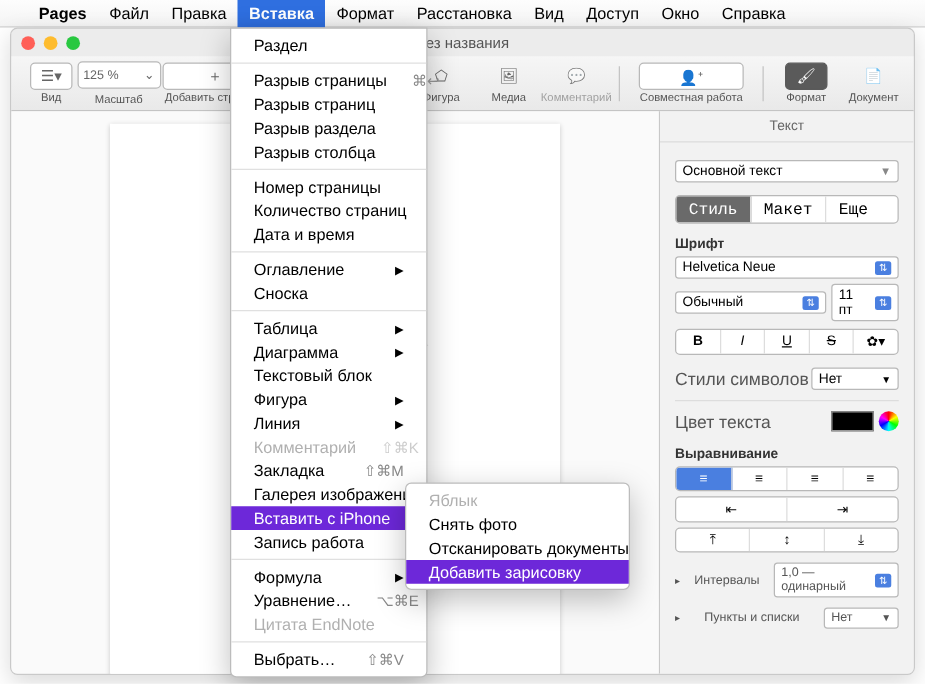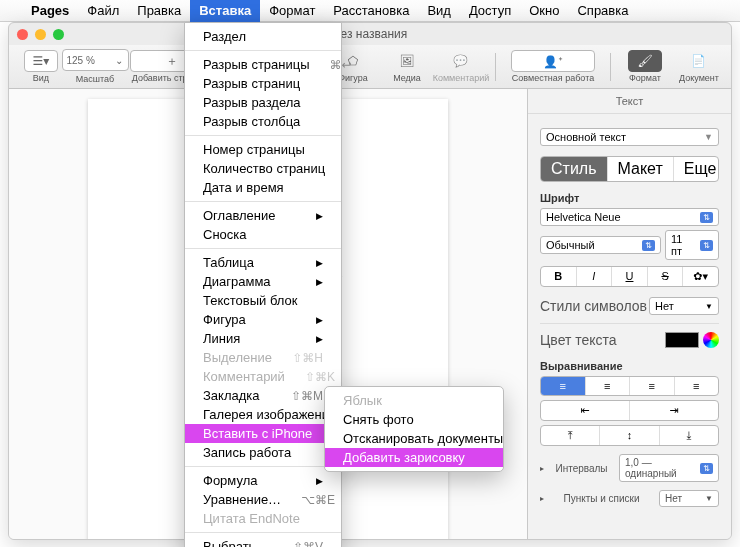--- a/index.html
+++ b/index.html
@@ -38,40 +38,40 @@
 .wordcount { position: absolute; bottom: 8px; left: 50%; transform: translateX(-50%); background: #fff; border: 1px solid #ccc; border-radius: 10px; padding: 1px 10px; font-size: 10px; color: #666; display: flex; gap: 4px; align-items: center; }
 
 .sidebar { width: 204px; background: #f2f2f2; border-left: 1px solid #c8c8c8; padding: 0; overflow-y: auto; }
 .sb-hdr { text-align: center; padding: 6px; font-size: 11px; color: #666; border-bottom: 1px solid #dcdcdc; }
 .sb-sec { padding: 8px 12px; font-size: 11px; }
 .sb-row { display: flex; align-items: center; justify-content: space-between; margin: 6px 0; }
 .sb-row .lbl { color: #555; font-size: 14px; }
 .dropdown { background: #fff; border: 1px solid #b8b8b8; border-radius: 3px; padding: 2px 5px; font-size: 11px; display: flex; align-items: center; justify-content: space-between; }
 .dropdown .arr { background: #4a7fe0; color: #fff; font-size: 8px; padding: 1px 3px; border-radius: 2px; margin-left: 4px; }
 .seg { display: flex; border: 1px solid #b8b8b8; border-radius: 4px; overflow: hidden; background: #fff; }
-.seg > div { padding: 3px 10px; font-size: 16px; border-right: 1px solid #ddd; }
+.seg > div { padding: 3px 10px; font-size: 13px; border-right: 1px solid #ddd; font-family: Liberation Mono, monospace; }
 .seg > div:last-child { border-right: none; }
 .seg > div.on { background: #6a6a6a; color: #fff; }
 .btnrow { display: flex; gap: 0; border: 1px solid #b8b8b8; border-radius: 4px; overflow: hidden; background: #fff; }
 .btnrow > div { flex: 1; text-align: center; padding: 3px 0; font-size: 11px; border-right: 1px solid #ddd; }
 .btnrow > div:last-child { border-right: none; }
 .btnrow > div.on { background: #4a7fe0; color: #fff; }
 .colorbox { width: 34px; height: 16px; background: #000; border: 1px solid #999; }
 .colorwheel { width: 16px; height: 16px; border-radius: 50%; background: conic-gradient(red,yellow,lime,cyan,blue,magenta,red); }
 .disc { font-size: 10px; color: #555; margin: 8px 0 4px; }
 .disc::before { content: "▸ "; font-size: 8px; }
 
 
 .menu { position: absolute; background: #fff; border: 1px solid #bcbcbc; border-radius: 0 0 5px 5px; box-shadow: 0 8px 24px rgba(0,0,0,.25); padding: 4px 0; font-size: 13px; }
 .menu .item { padding: 2px 18px 2px 18px; display: flex; justify-content: space-between; align-items: center; white-space: nowrap; min-height: 18px; }
 .menu .item.dis { color: #b0b0b0; }
 .menu .item .sc { color: #888; font-size: 12px; margin-left: 20px; }
 .menu .item.dis .sc { color: #ccc; }
 .menu .item .sub { font-size: 9px; margin-left: 20px; }
-.menu .item.hl { background: #d946ef; color: #fff; }
+.menu .item.hl { background: #6d28d9; color: #fff; }
 .menu .item.hl .sub { color: #fff; }
 .menu hr { border: none; border-top: 1px solid #e0e0e0; margin: 4px 0; }
 
 #menu1 { top: 22px; left: 184px; width: 158px; }
 #menu2 { top: 386px; left: 324px; width: 180px; border-radius: 5px; }
 </style>
 </head>
 <body>
 
 <div class="menubar">
@@ -301,24 +301,20 @@
     </div>
     <div class="item">
       <span>Фигура</span>
       <span class="sub">▶</span>
     </div>
     <div class="item">
       <span>Линия</span>
       <span class="sub">▶</span>
     </div>
     <div class="item dis">
-      <span>Выделение</span>
-      <span class="sc">⇧⌘H</span>
-    </div>
-    <div class="item dis">
       <span>Комментарий</span>
       <span class="sc">⇧⌘K</span>
     </div>
     <div class="item">
       <span>Закладка</span>
       <span class="sc">⇧⌘M</span>
     </div>
     <div class="item">
       <span>Галерея изображений</span>
     </div>

